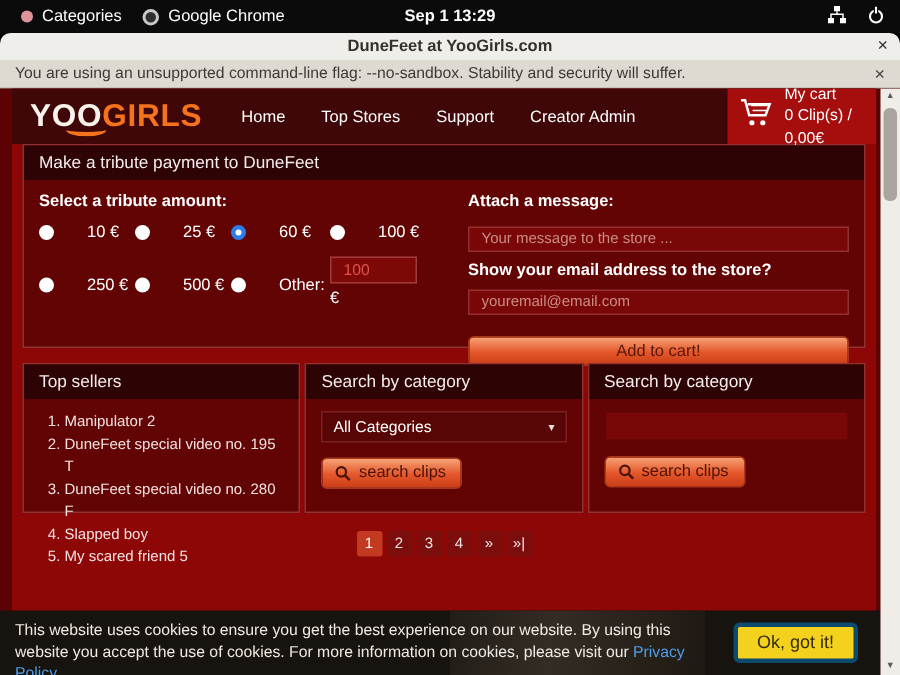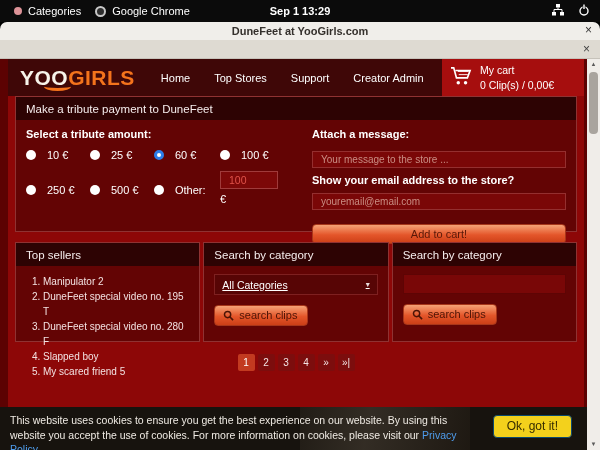--- a/index.html
+++ b/index.html
@@ -41,37 +41,37 @@
 
   
   #siteheader { height:37px; background:#3f0707; display:flex; align-items:center; }
   #logo { margin-left:12px; font-size:21px; font-weight:bold; letter-spacing:0.5px; position:relative; white-space:nowrap; }
   #logo .yoo { color:#f7f3ea; }
   #logo .girls { color:#f4731c; }
   #logo .smile { position:absolute; left:24px; bottom:-1px; width:27px; height:9px;
     border-bottom:3px solid #f4731c; border-radius:0 0 60% 60%; }
   #mainnav { display:flex; gap:24px; margin-left:26px; font-size:11px; color:#fff; }
   #mainnav a { color:#fff; text-decoration:none; cursor:pointer; }
-  #cartbox { margin-left:auto; width:142px; height:37px; background:#a60e0e;
+  #cartbox { margin-left:auto; width:99px; height:37px; background:#a60e0e;
     display:flex; align-items:center; gap:8px; padding-left:8px; }
   #cartbox .cart-texts { font-size:10.5px; color:#fff; line-height:1.35; }
 
   
   #pagetitle { text-align:center; color:#fff; font-size:20px; padding:7px 0 6px 0; }
 
   .panel { background:#630404; border:1px solid #8f3232; }
   .panel-h { background:#2d0303; color:#f5eded; font-size:11.5px; height:23px;
     display:flex; align-items:center; padding-left:10px; }
 
   #tribute { margin:0 7px; height:136px; }
   #tribute-body { display:flex; padding:8px 10px 0 10px; }
   #tribute-left { width:272px; }
   .form-label { color:#fff; font-size:11px; font-weight:bold; margin-bottom:9px; }
   #amount-grid { display:grid; grid-template-columns:64px 64px 66px 66px; row-gap:13px; }
-  .radio-item { display:flex; align-items:center; gap:11px; color:#fff; font-size:11px; cursor:pointer; }
+  .radio-item { display:flex; align-items:center; gap:22px; color:#fff; font-size:11px; cursor:pointer; }
   .radio { width:10px; height:10px; border-radius:50%; background:#fff; flex:none; }
   .radio.sel { background:#fff; border:3px solid #2b7de9; }
   #other-cell { display:flex; flex-direction:column; }
   #other-input { width:58px; height:18px; background:#7c0808; border:1px solid #a03b3b;
     color:#e0524a; font-size:10.5px; padding-left:8px; margin-top:-3px; }
   #euro-sign { color:#fff; font-size:11px; margin-top:4px; }
 
   #tribute-right { flex:1; padding-left:14px; }
   .tr-input { width:100%; height:17px; background:#7a0707; border:1px solid #942f2f;
     color:#e8c9c2; font-size:10px; padding-left:8px; margin-bottom:6px; }
@@ -79,42 +79,42 @@
   #addcart-btn { width:100%; height:20px; margin-top:8px; border-radius:4px;
     border:1px solid #a8361a; color:#591808; font-size:11px; cursor:pointer;
     background:linear-gradient(#f6a276, #e4562a 55%, #cc3f17); }
 
   
   #panels-row { display:flex; gap:3px; margin:10px 7px 0 7px; }
   #panels-row .panel { flex:1; height:100px; }
   .panel-body { padding:8px 10px; }
   #topsellers ol { margin-left:17px; color:#f3e2e2; font-size:10px; line-height:1.5; }
   .select { height:21px; background:#570505; border:1px solid #7e2020; color:#fff;
-    font-size:10.5px; display:flex; align-items:center; padding:0 7px; cursor:pointer; margin-bottom:10px;text-decoration:underline; }
+    font-size:10.5px; display:flex; align-items:center; padding:0 7px; cursor:pointer; margin-bottom:10px; }
   .select .caret { margin-left:auto; font-size:8px; color:#e9dcdc; }
   .kw-input { width:100%; height:20px; background:#790707; border:1px solid #5e0404; margin-bottom:10px; color:#fff; font-size:11px; padding-left:6px; }
   .search-btn { display:inline-flex; align-items:center; gap:5px; padding:3px 10px 4px 8px;
     border-radius:4px; border:1px solid #a8361a; color:#4c1305; font-size:11px; cursor:pointer;
     background:linear-gradient(#f6a276, #e4562a 55%, #cc3f17); }
 
   
   #pagination { display:flex; justify-content:center; gap:3px; margin-top:12px; }
   .page-btn { min-width:17px; height:17px; padding:0 4px; background:#7c0d0d; color:#f2e4e4;
     font-size:10px; display:flex; align-items:center; justify-content:center; border-radius:2px; cursor:pointer; }
   .page-btn.active { background:#c23a20; color:#fff; }
 
   
   #cookiebar { position:absolute; left:0; bottom:0; right:13px; height:43px;
     background:#17130e; z-index:20; overflow:hidden; }
   #photo-hint { position:absolute; left:300px; top:0; width:170px; height:43px;
     background:linear-gradient(100deg,#241f18 0%, #3a332a 40%, #201a13 100%); opacity:.8; }
   #cookie-text { position:absolute; left:10px; top:6px; width:475px; color:#efeae3;
     font-size:10.5px; line-height:1.4; }
   #cookie-text .link { color:#4f9ded; cursor:pointer; }
-  #ok-btn { position:absolute; right:15px; top:8px; background:#f3d11c; border:1px solid #0c4a6e;
+  #ok-btn { position:absolute; right:15px; top:8px; background:#f3d11c; border:3px solid #0c4a6e;
     border-radius:4px; color:#362d00; font-size:12px; padding:3px 13px 4px 13px; cursor:pointer; }
 </style>
 </head>
 <body>
 
 <div id="sysbar">
   <div class="grp">
     <span class="dot-activities"></span>
     <span>Categories</span>
   </div>
@@ -141,20 +141,21 @@
     </span>
   </div>
 </div>
 
 <div id="titlebar">
   <span>DuneFeet at YooGirls.com</span>
   <span class="close">×</span>
 </div>
 
 <div id="warnbar">
+  <span>You are using an unsupported command-line flag: --no-sandbox. Stability and security will suffer.</span>
   <span class="close">×</span>
 </div>
 
 <div id="viewport">
   <div id="container">
 
     <div id="siteheader">
       <div id="logo">
         <span class="yoo">YOO</span><span class="girls">GIRLS</span>
         <span class="smile"></span>

